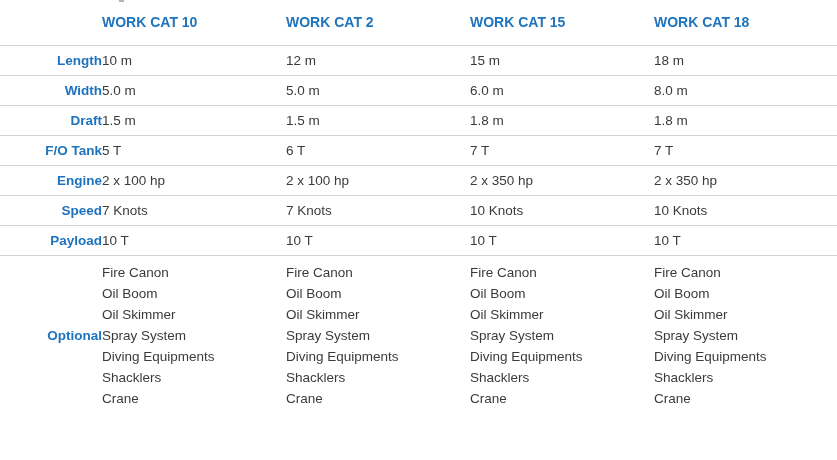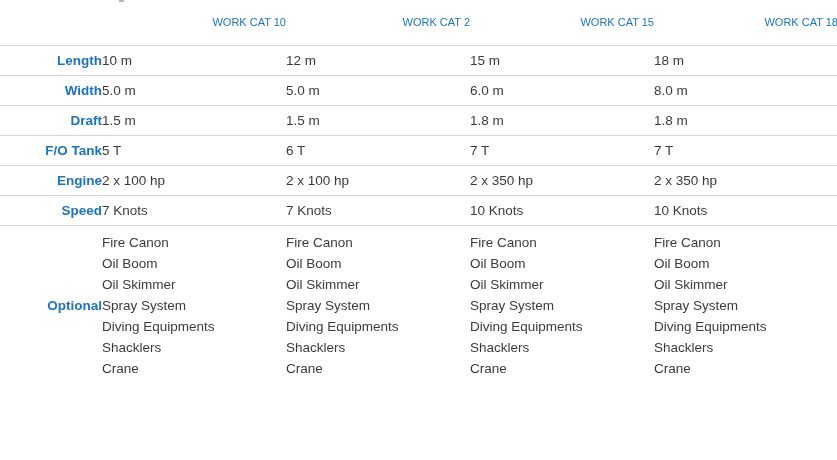--- a/index.html
+++ b/index.html
@@ -27,24 +27,24 @@
   table.spec-table {
     width: 837px;
     border-collapse: collapse;
     table-layout: fixed;
   }
   col.label-col { width: 102px; }
   col.data-col { width: 184px; }
   thead th {
     height: 45px;
     vertical-align: middle;
-    text-align: right;
+    text-align: left;
     color: #1e73be;
-    font-size: 11px;
-    font-weight: normal;
+    font-size: 14px;
+    font-weight: bold;
     padding: 0;
   }
   tbody td {
     border-top: 1px solid #d4d4d4;
     height: 30px;
     vertical-align: middle;
     font-size: 13.5px;
     padding: 0;
   }
   td.row-label {
@@ -124,20 +124,27 @@
       <td class="row-value">2 x 350 hp</td>
       <td class="row-value">2 x 350 hp</td>
     </tr>
     <tr>
       <td class="row-label">Speed</td>
       <td class="row-value">7 Knots</td>
       <td class="row-value">7 Knots</td>
       <td class="row-value">10 Knots</td>
       <td class="row-value">10 Knots</td>
     </tr>
+    <tr>
+      <td class="row-label">Payload</td>
+      <td class="row-value">10 T</td>
+      <td class="row-value">10 T</td>
+      <td class="row-value">10 T</td>
+      <td class="row-value">10 T</td>
+    </tr>
     <tr class="optional-row">
       <td class="row-label">Optional</td>
       <td class="row-value">
         <div>Fire Canon</div>
         <div>Oil Boom</div>
         <div>Oil Skimmer</div>
         <div>Spray System</div>
         <div>Diving Equipments</div>
         <div>Shacklers</div>
         <div>Crane</div>

